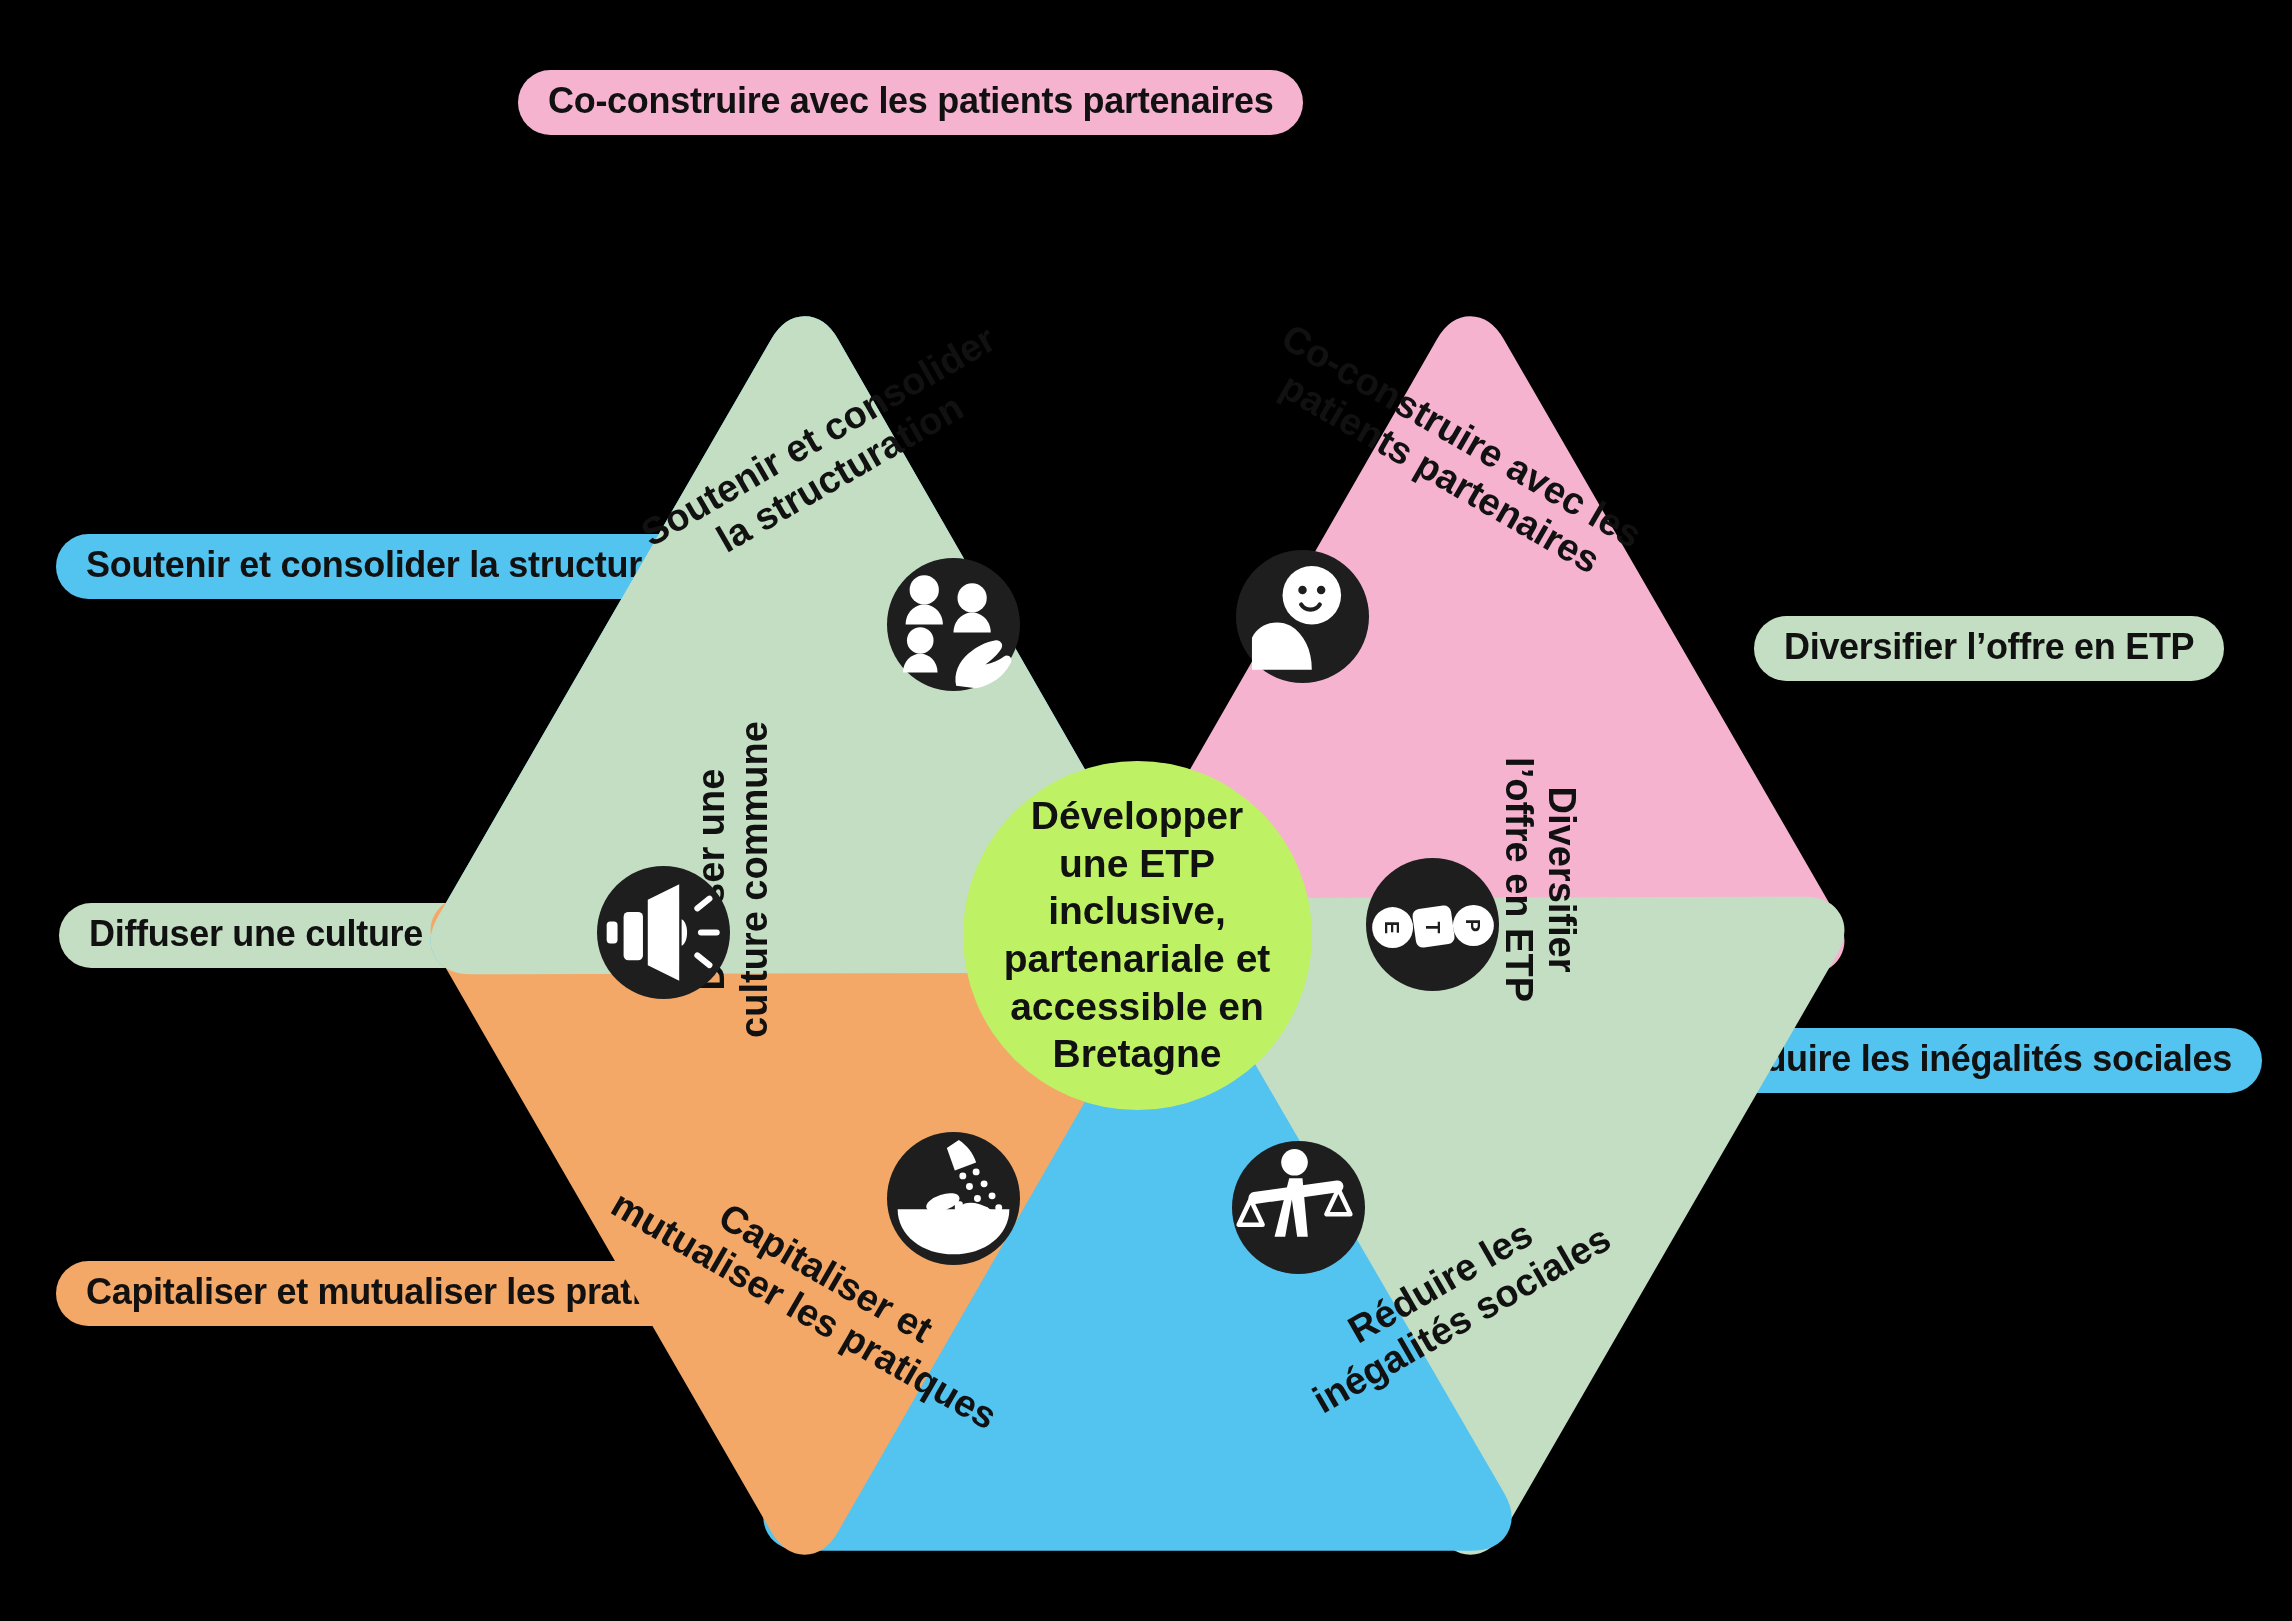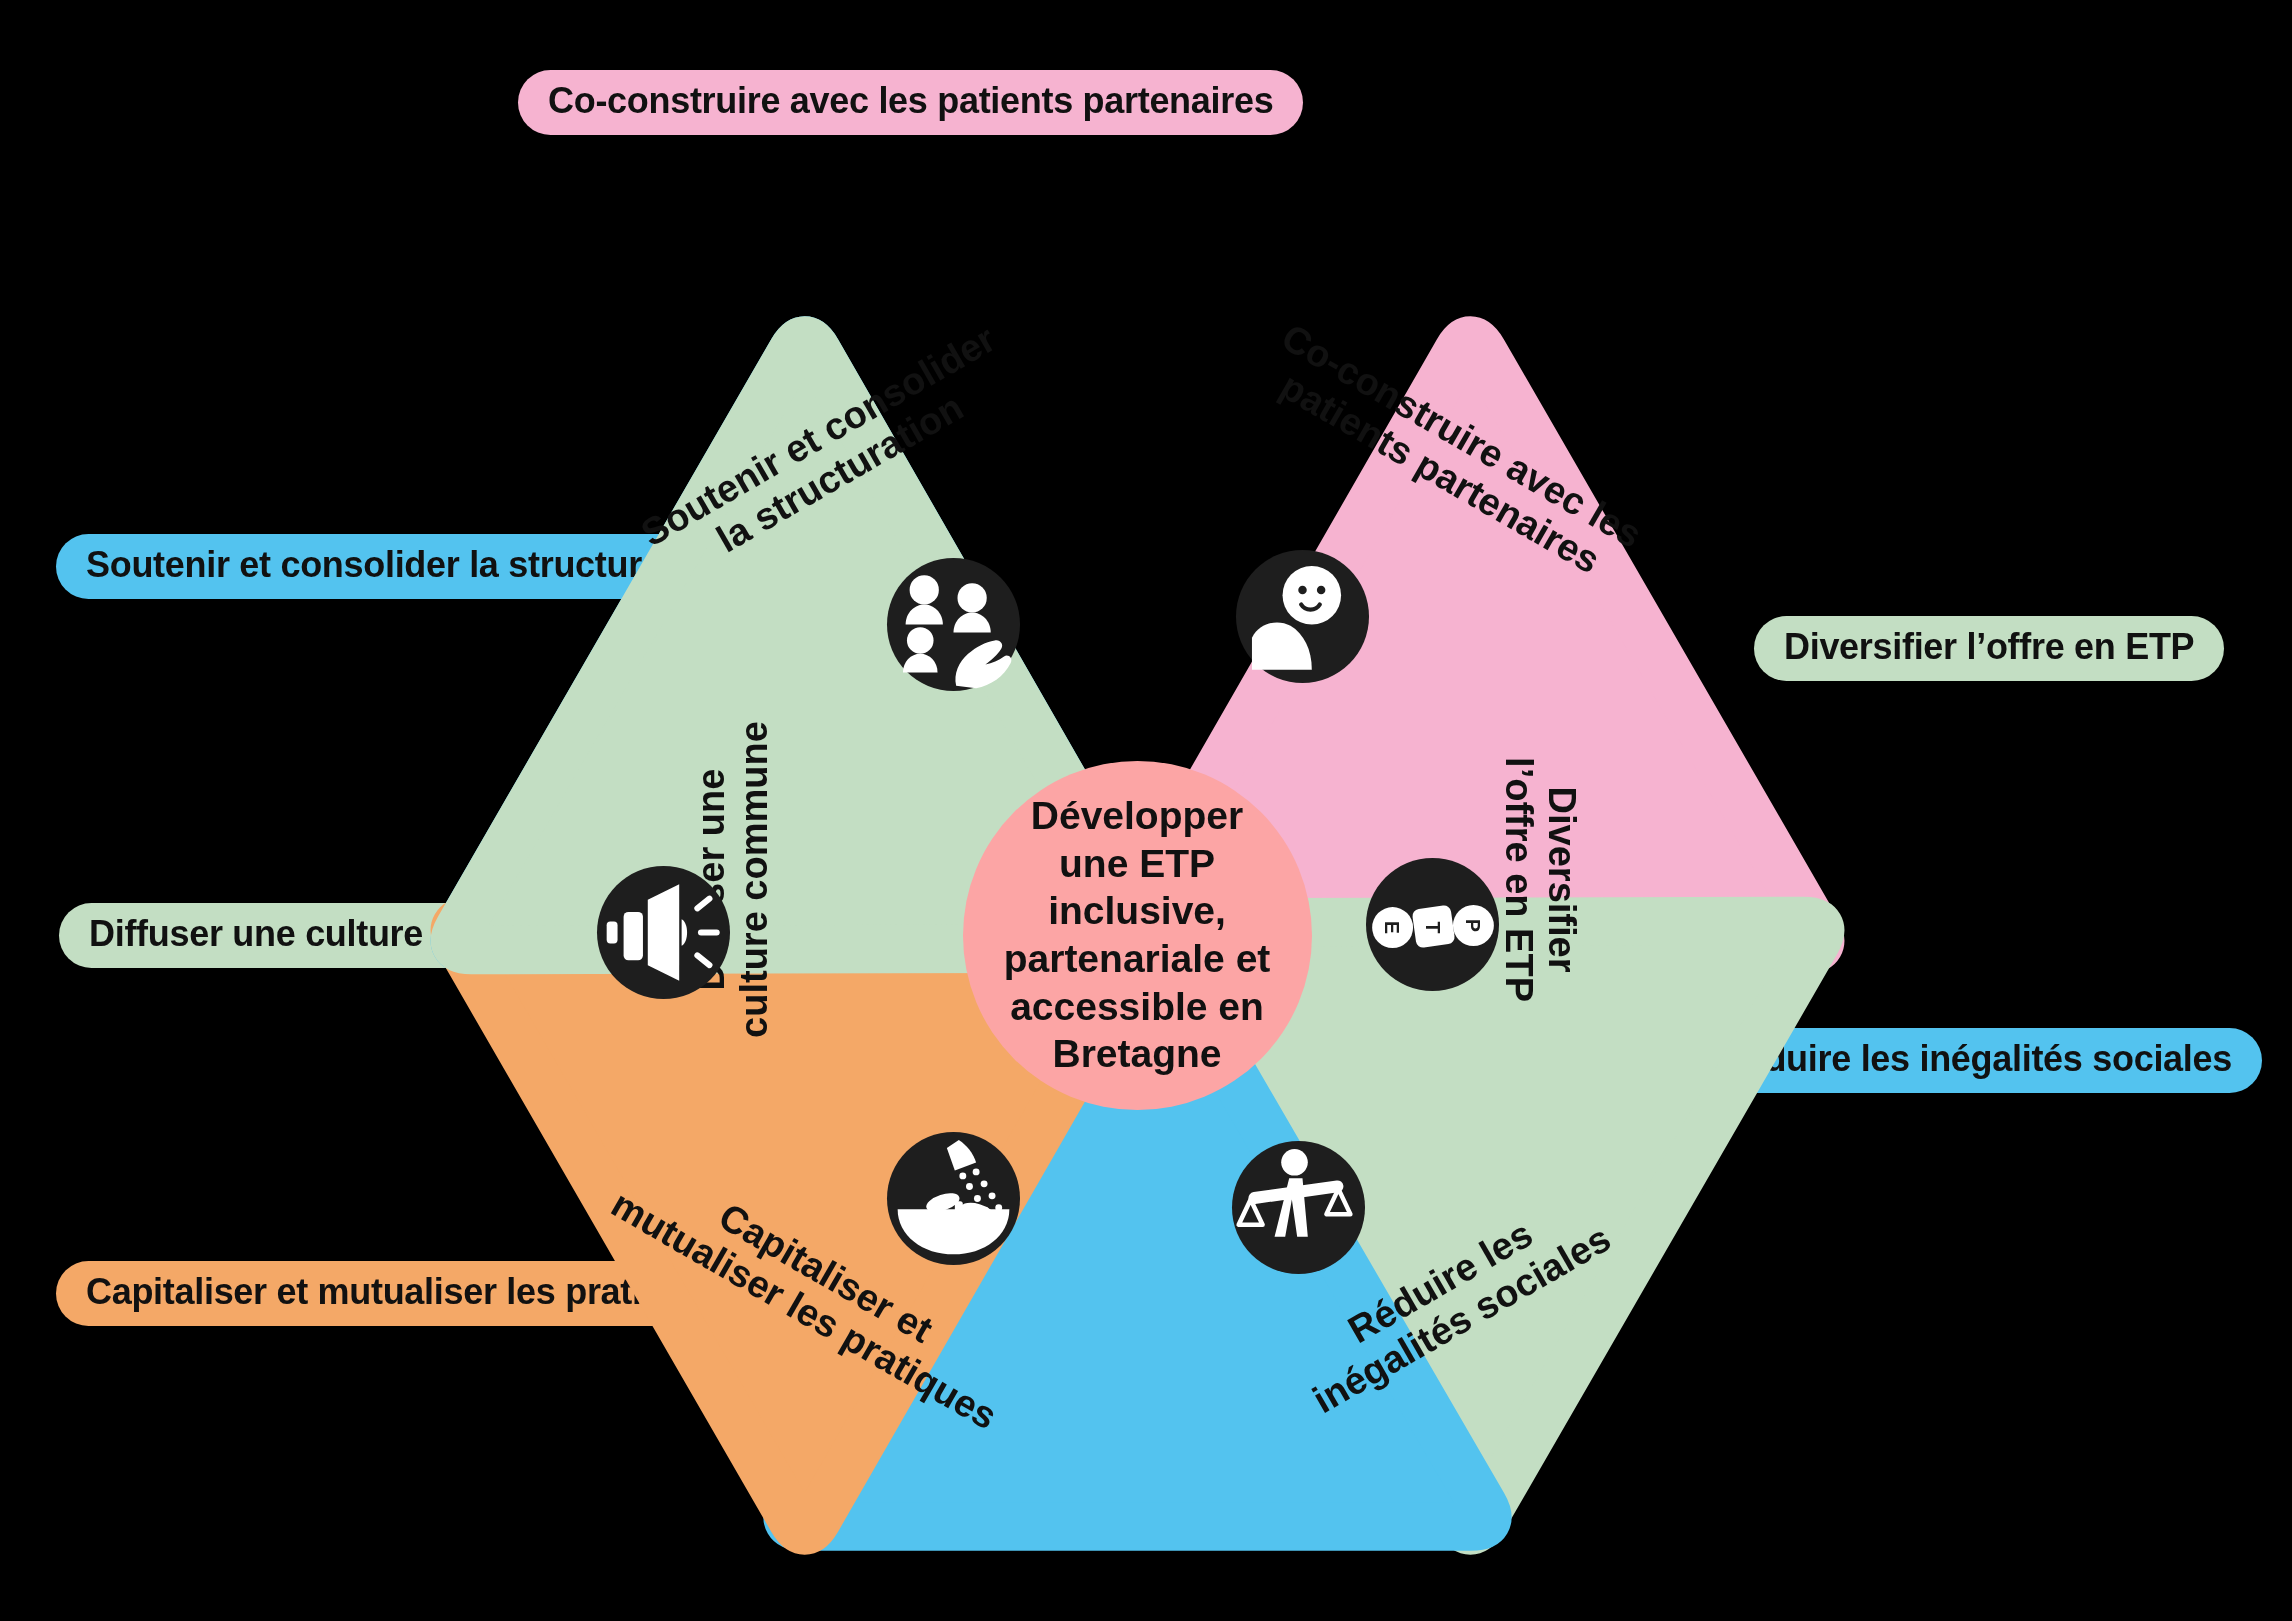--- a/index.html
+++ b/index.html
@@ -41,21 +41,21 @@
     white-space:pre-line;
     transform-origin:50% 50%;
     pointer-events:none;
   }
 
   
   #center-circle{
     position:absolute;
     left:calc(50% - 175px); top:calc(50% - 175px);
     width:349px;height:349px;border-radius:50%;
-    background:#fca5a5;
+    background:#bef264;
     display:flex;align-items:center;justify-content:center;
     text-align:center;
     box-sizing:border-box;
     padding:0 25px;
   }
   #center-circle span{
     font-weight:700;font-size:39px;line-height:1.22;color:#111111;
     white-space:pre-line;display:block;
   }
 

